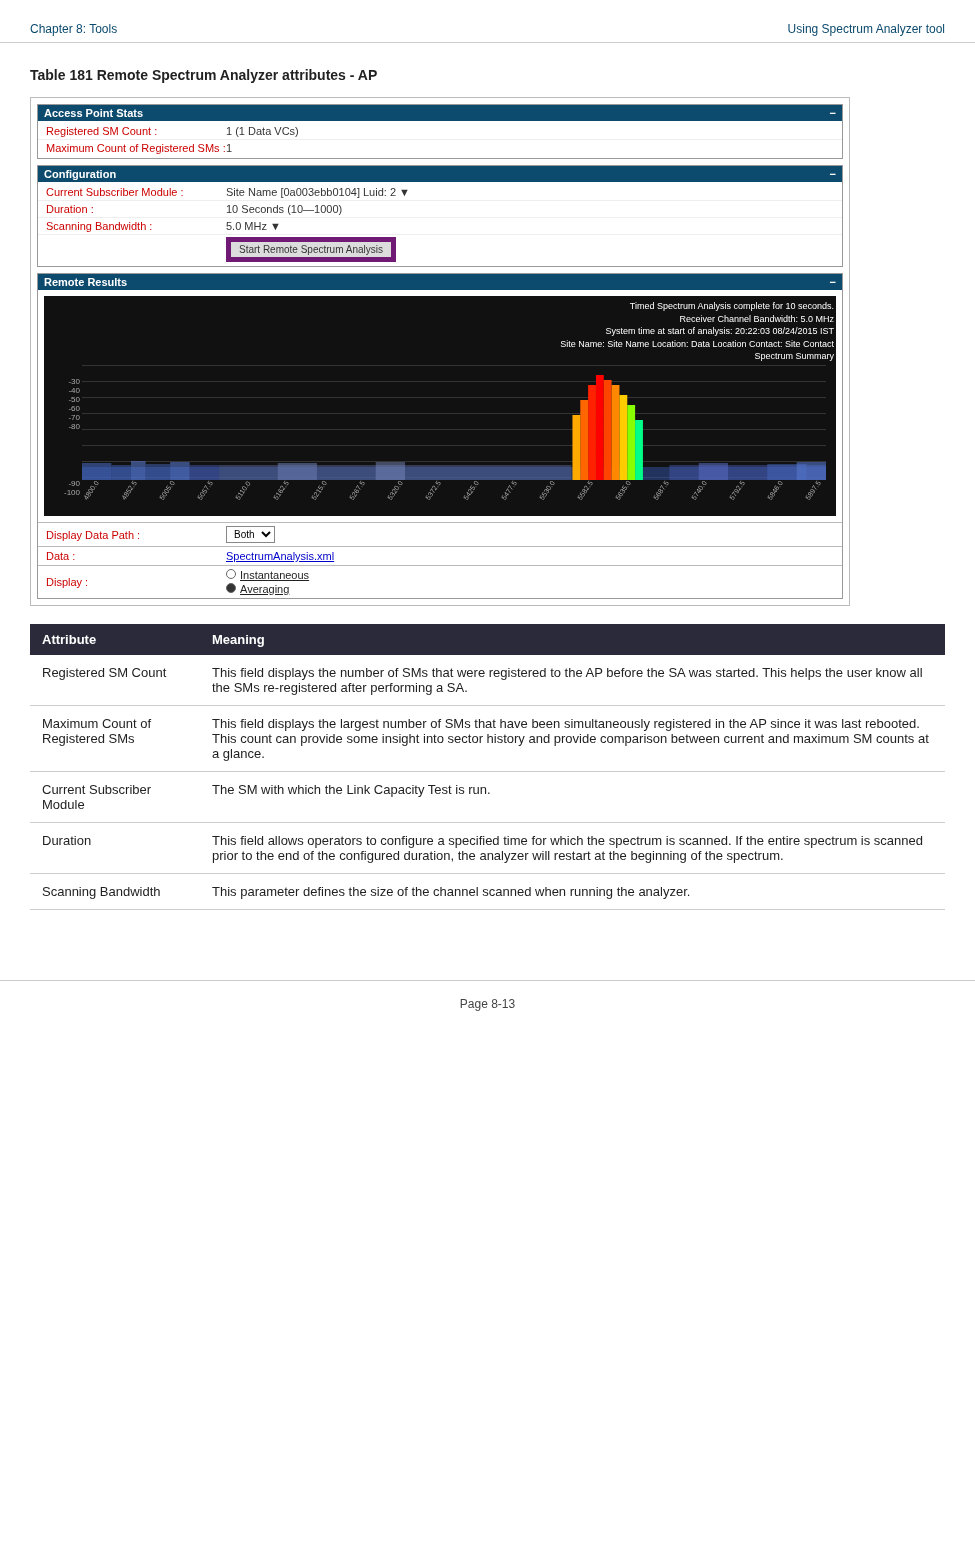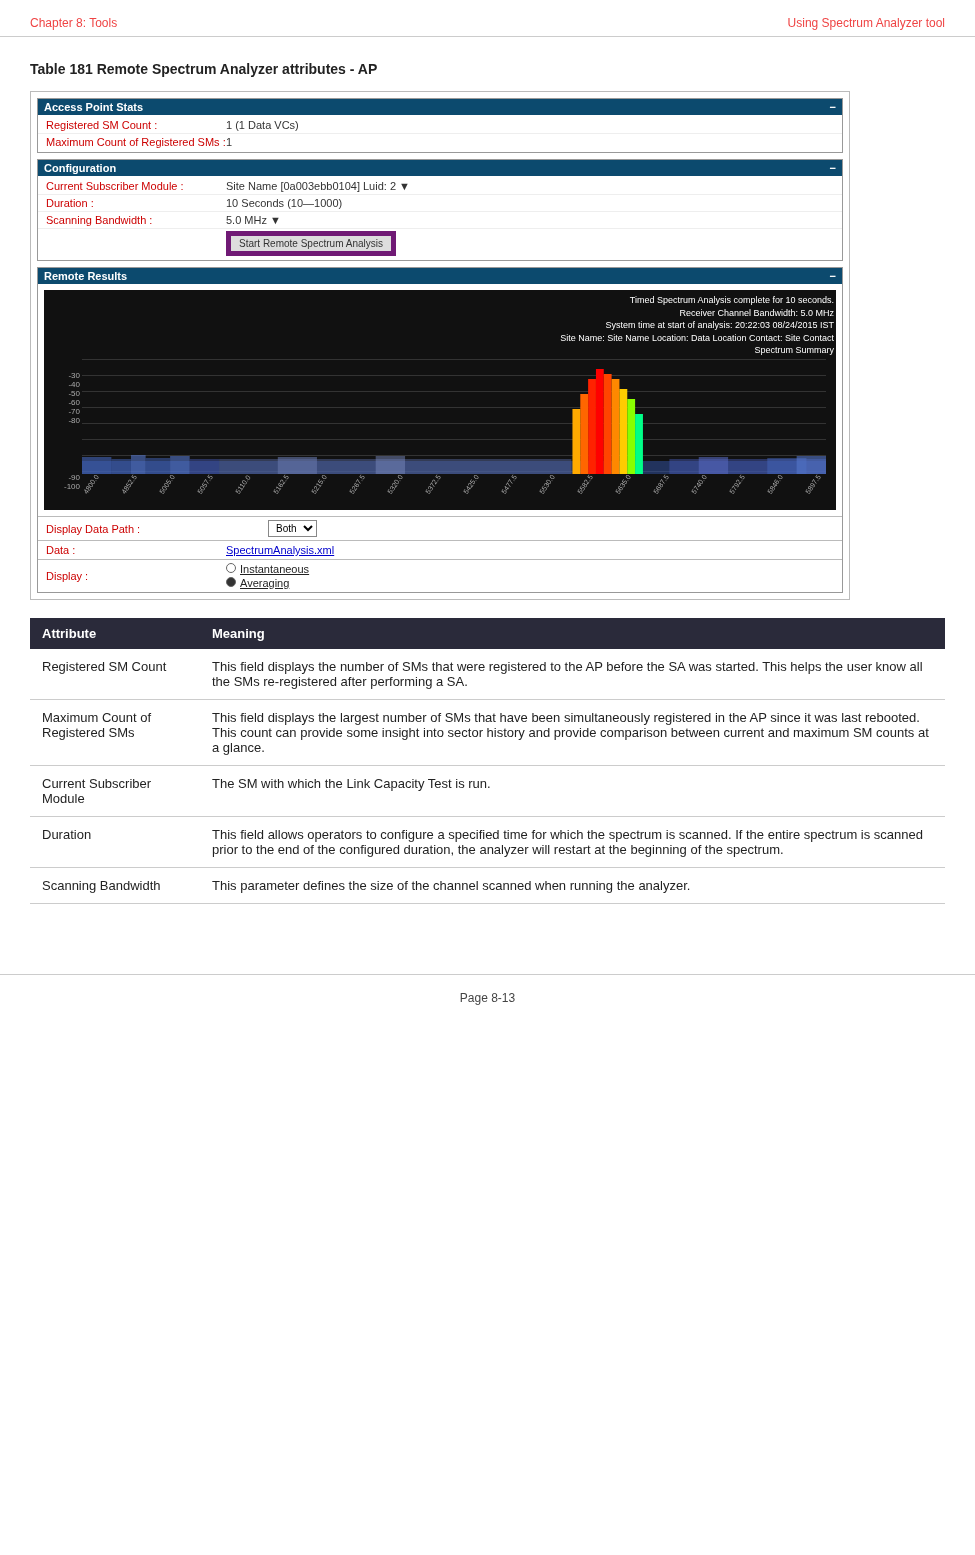--- a/index.html
+++ b/index.html
@@ -10,24 +10,24 @@
       background: #fff;
       width: 975px;
       min-height: 1555px;
       padding: 0;
     }
 
     
     .page-header {
       display: flex;
       justify-content: space-between;
-      padding: 16px 30px 6px 30px;
+      padding: 22px 30px 6px 30px;
       border-bottom: 1px solid #ccc;
       font-size: 12px;
-      color: #ef4444;
+      color: #0c4a6e;
     }
 
     
     .main-content {
       padding: 24px 30px 40px 30px;
     }
 
     
     .table-title {
       font-size: 14px;
@@ -332,21 +332,21 @@
             <span style="color:#aaa;font-size:7px;transform:rotate(-55deg);transform-origin:top left;white-space:nowrap;display:block;height:18px;">5635.0</span>
             <span style="color:#aaa;font-size:7px;transform:rotate(-55deg);transform-origin:top left;white-space:nowrap;display:block;height:18px;">5687.5</span>
             <span style="color:#aaa;font-size:7px;transform:rotate(-55deg);transform-origin:top left;white-space:nowrap;display:block;height:18px;">5740.0</span>
             <span style="color:#aaa;font-size:7px;transform:rotate(-55deg);transform-origin:top left;white-space:nowrap;display:block;height:18px;">5792.5</span>
             <span style="color:#aaa;font-size:7px;transform:rotate(-55deg);transform-origin:top left;white-space:nowrap;display:block;height:18px;">5846.0</span>
             <span style="color:#aaa;font-size:7px;transform:rotate(-55deg);transform-origin:top left;white-space:nowrap;display:block;height:18px;">5897.5</span>
           </div>
         </div>
       </div>
 
-      <div class="display-row" style="gap:42px;">
+      <div class="display-row" style="">
         <span class="display-row-label panel-row-label">Display Data Path :</span>
         <select class="select-box">
           <option>Both</option>
           <option>TX</option>
           <option>RX</option>
         </select>
       </div>
       <div class="display-row">
         <span class="display-row-label panel-row-label">Data :</span>
         <a class="display-row-value" href="#">SpectrumAnalysis.xml</a>

